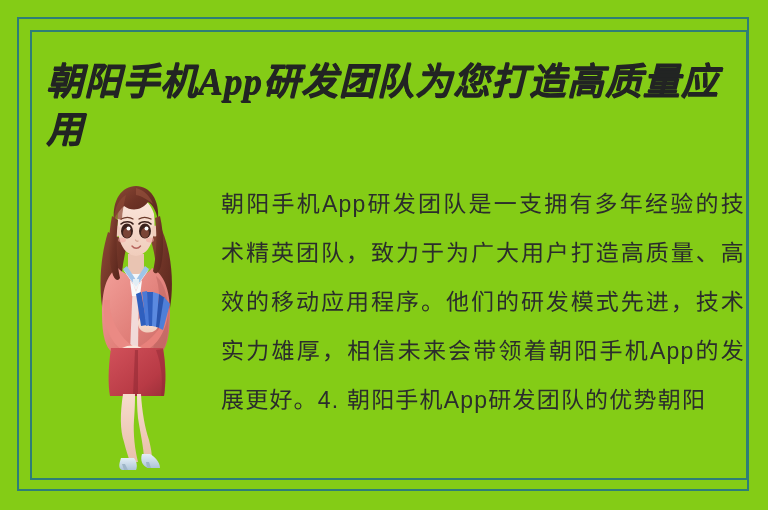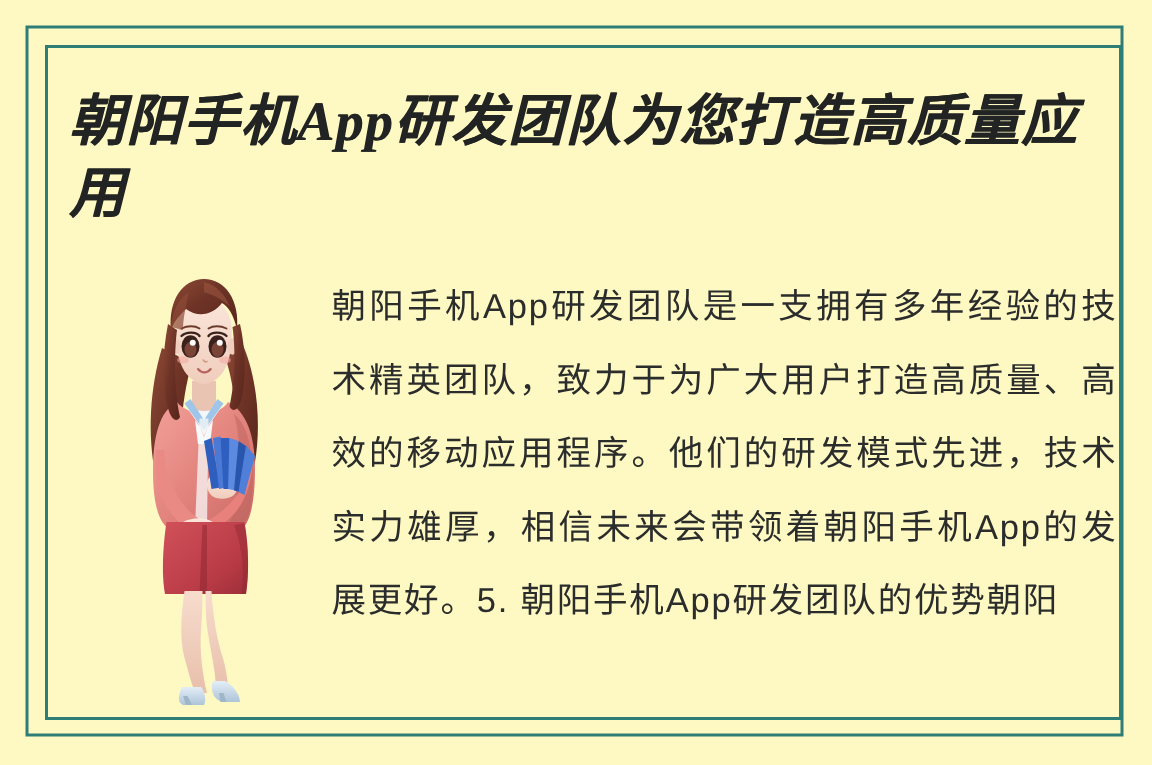--- a/index.html
+++ b/index.html
@@ -11,21 +11,21 @@
     width: 768px;
     height: 510px;
     overflow: hidden;
     font-family: "Liberation Sans", "DejaVu Sans", sans-serif;
   }
 
   #poster {
     position: relative;
     width: 768px;
     height: 510px;
-    background: #fef9c3;
+    background: #84cc16;
     overflow: hidden;
   }
 
   
   .frame-outer {
     position: absolute;
     left: 17px;
     top: 17px;
     width: 732px;
     height: 474px;
@@ -206,15 +206,15 @@
       <path d="M36 40 C34 20 44 6 58 6 C72 6 82 20 80 40
                C78 30 74 24 70 22 C64 30 54 32 46 26 C42 30 38 34 36 40 Z" fill="url(#hairG)"></path>
       <path d="M36 38 C37 26 42 18 48 15 C46 24 44 32 44 40 Z" fill="#8d4a36" opacity="0.7"></path>
       <path d="M58 8 C66 10 72 16 75 24 C70 20 64 16 58 15 Z" fill="#9a5540" opacity="0.6"></path>
 
       <path d="M34 36 C30 56 30 76 34 92 C36 100 40 102 42 98 C38 80 38 56 40 40 Z" fill="url(#hairG)"></path>
       <path d="M82 36 C86 54 86 72 83 86 C81 94 77 95 75 91 C79 74 79 52 77 38 Z" fill="url(#hairG)"></path>
     </svg>
   </div>
 
-  <div class="body-copy">朝阳手机App研发团队是一支拥有多年经验的技术精英团队，致力于为广大用户打造高质量、高效的移动应用程序。他们的研发模式先进，技术实力雄厚，相信未来会带领着朝阳手机App的发展更好。5. 朝阳手机App研发团队的优势朝阳</div>
+  <div class="body-copy">朝阳手机App研发团队是一支拥有多年经验的技术精英团队，致力于为广大用户打造高质量、高效的移动应用程序。他们的研发模式先进，技术实力雄厚，相信未来会带领着朝阳手机App的发展更好。4. 朝阳手机App研发团队的优势朝阳</div>
 
 </div>
 
 </body></html>

